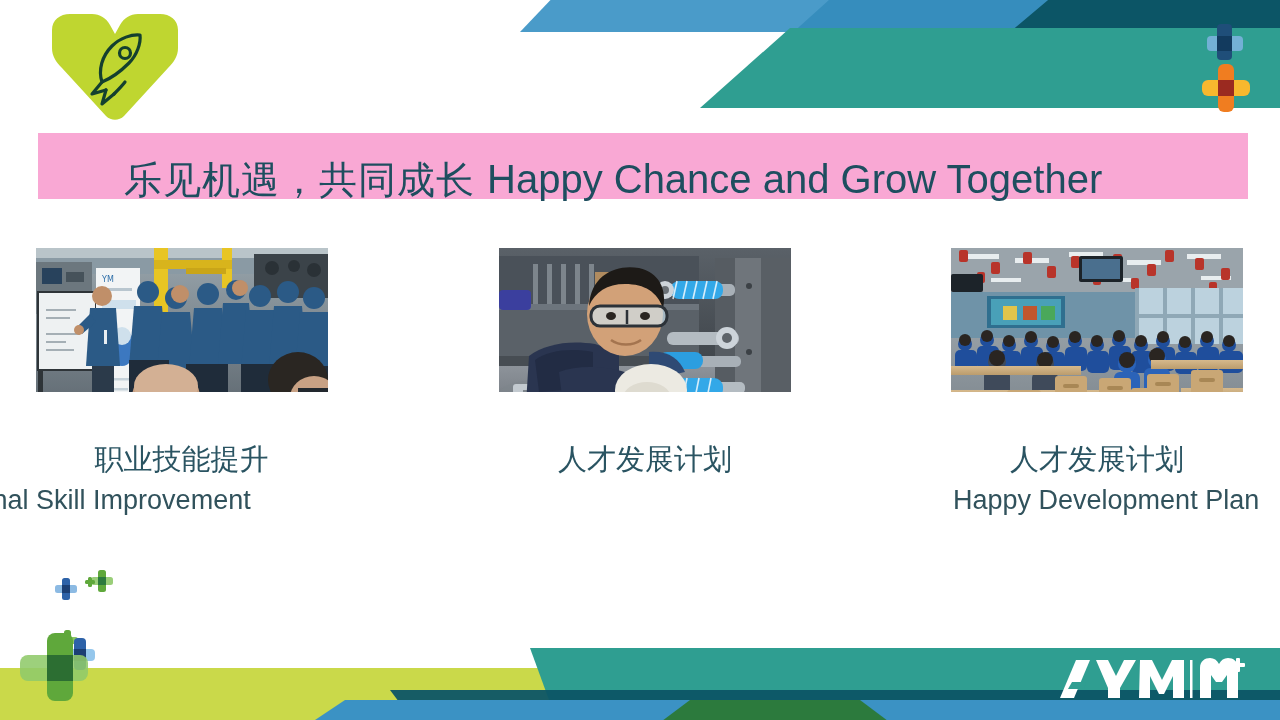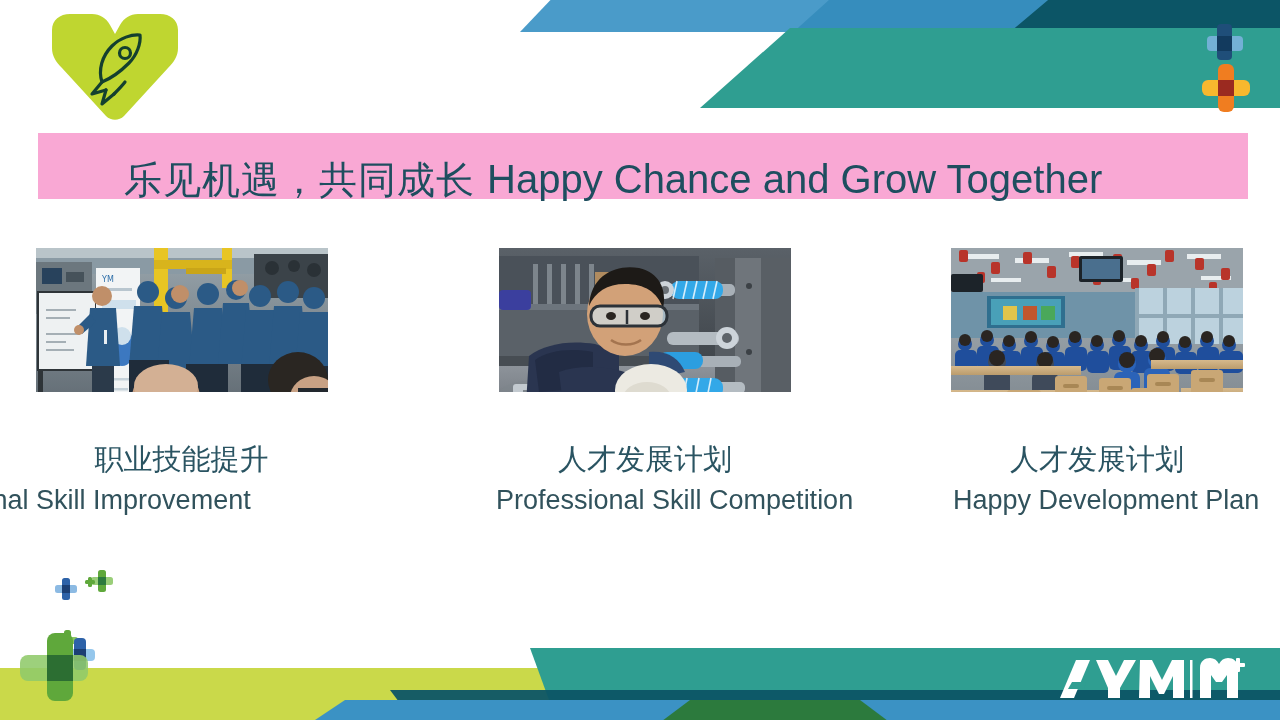--- a/index.html
+++ b/index.html
@@ -453,21 +453,20 @@
             <path d="M150,104 C168,102 180,110 186,124 L150,132 Z" fill="#2f4a74"></path>
 
             <path d="M60,124 C80,116 110,118 132,126 L134,152 L64,156 Z" fill="#2a3550"></path>
             <ellipse cx="152" cy="142" rx="36" ry="26" fill="#eceae2"></ellipse>
             <ellipse cx="148" cy="150" rx="24" ry="16" fill="#dedbd0"></ellipse>
             <ellipse cx="140" cy="156" rx="11" ry="8" fill="#d8c86a"></ellipse>
           </g>
         </svg>
       </div>
       <div class="cap-cn">人才发展计划</div>
-      <div class="cap-en">Professional Skill Competition</div>
     </div>
 
     <div class="card card-3">
       <div class="photo">
         <svg width="292" height="172" viewBox="0 0 292 172" xmlns="http://www.w3.org/2000/svg">
           <defs>
             <linearGradient id="p3bg" x1="0" y1="0" x2="0" y2="1">
               <stop offset="0" stop-color="#aeb7bd"></stop>
                 <stop offset="1" stop-color="#7d868d"></stop>
             </linearGradient>

